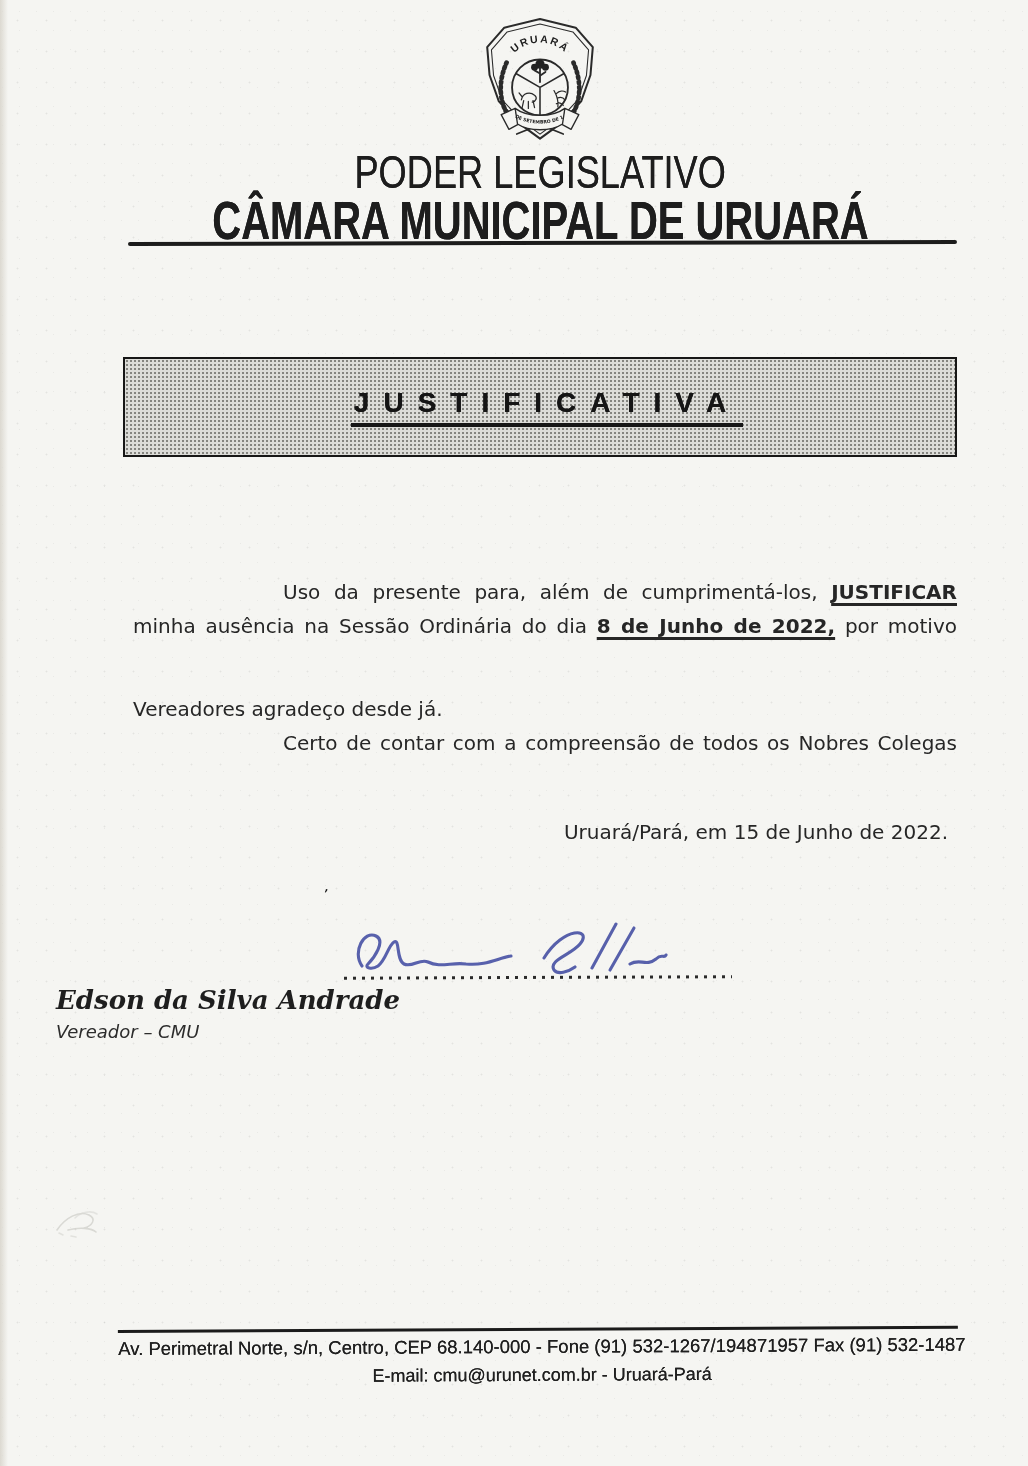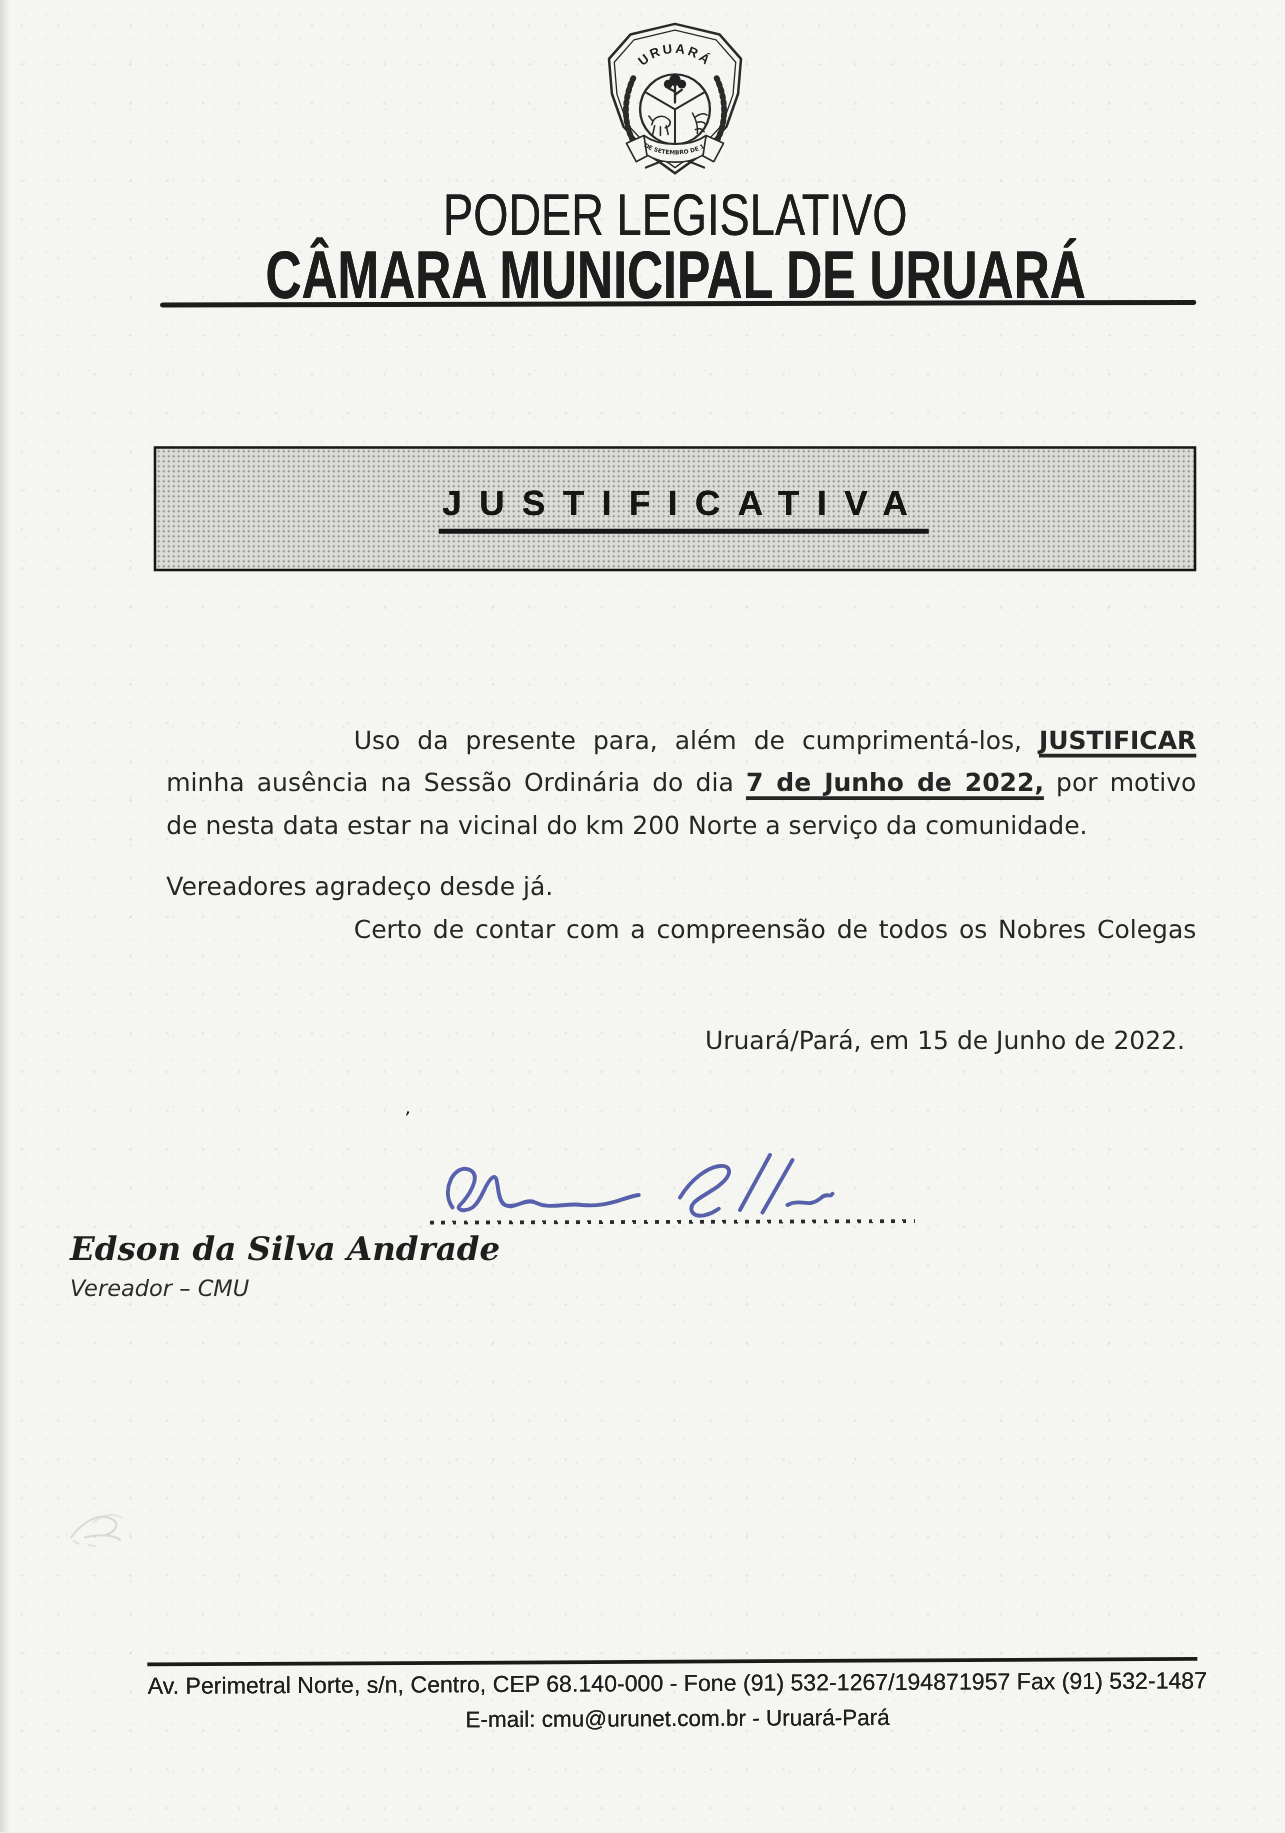--- a/index.html
+++ b/index.html
@@ -120,22 +120,21 @@
     <span class="sq">CÂMARA MUNICIPAL DE URUARÁ</span>
   </div>
   <div class="rule1"></div>
 
   <div class="banner">
     <span class="banner-text">JUSTIFICATIVA</span>
   </div>
 
   <div class="bodytext p1">
     <div class="line jline indent"><span>Uso da presente para, além de cumprimentá-los, </span><span class="bu">JUSTIFICAR</span></div>
-    <div class="line jline"><span>minha ausência na Sessão Ordinária do dia </span><span class="bu">7 de Junho de 2022,</span><span> por motivo</span></div>
-    <div class="line">de nesta data estar na vicinal do km 200 Norte a serviço da comunidade.</div>
+    <div class="line jline"><span>minha ausência na Sessão Ordinária do dia </span><span class="bu">8 de Junho de 2022,</span><span> por motivo</span></div>
   </div>
 
   <div class="bodytext p2">
     <div class="line">Vereadores agradeço desde já.</div>
     <div class="line jline indent">Certo de contar com a compreensão de todos os Nobres Colegas</div>
   </div>
 
   <div class="date">Uruará/Pará, em 15 de Junho de 2022.</div>
 
   <div class="mark-comma">’</div>

